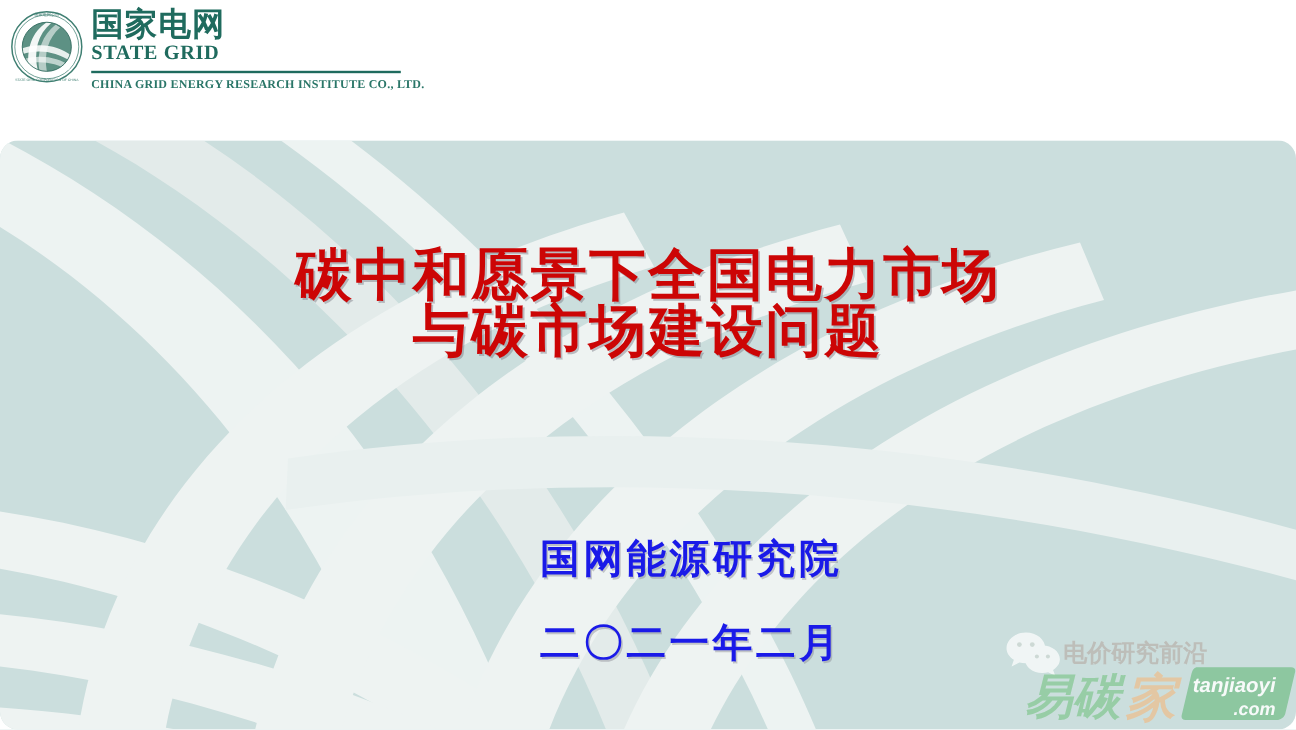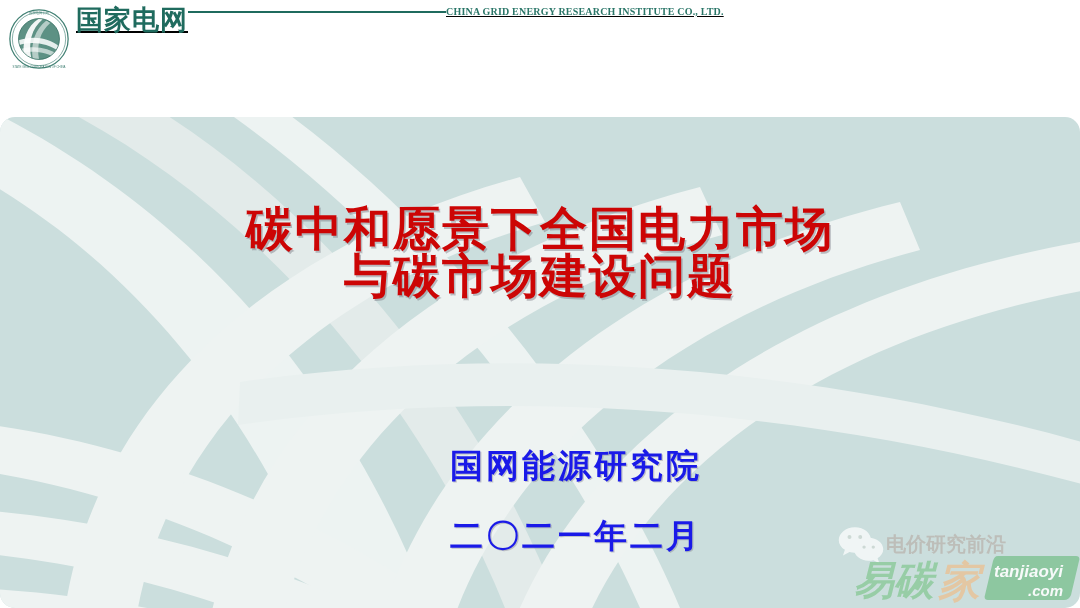--- a/index.html
+++ b/index.html
@@ -44,22 +44,21 @@
   .logo-emblem {
     width: 62px;
     height: 62px;
     margin-top: 2px;
     flex: 0 0 auto;
   }
 
   .logo-texts {
     margin-left: 6px;
     display: flex;
-    flex-direction: row;
-    text-decoration: underline;
+    flex-direction: column;
   }
 
   .brand-cn {
     font-size: 27px;
     font-weight: 700;
     color: #1f6b5e;
     letter-spacing: 1px;
     line-height: 1.08;
     white-space: nowrap;
   }
@@ -247,20 +246,21 @@
         <path d="M 62,20 C 44,34 36,56 40,83 L 50,83 C 46,58 52,38 68,24 Z" fill="#ffffff" opacity="0.55"></path>
         <path d="M 17,52 C 40,44 66,48 83,62 L 83,70 C 62,56 38,53 17,60 Z" fill="#ffffff" opacity="0.85"></path>
         <path d="M 20,66 C 42,60 66,64 82,76 L 80,82 C 62,71 40,68 21,73 Z" fill="#ffffff" opacity="0.6"></path>
         <circle cx="50" cy="50" r="33" fill="none" stroke="#2f6a5d" stroke-width="1.2"></circle>
         <text x="50" y="9" font-size="5.5" fill="#3f7f72" text-anchor="middle" font-family="'Liberation Sans', sans-serif">国家电网公司</text>
         <text x="50" y="96" font-size="4.6" fill="#3f7f72" text-anchor="middle" font-family="'Liberation Sans', sans-serif">STATE GRID CORPORATION OF CHINA</text>
       </svg>
 
       <div class="logo-texts">
         <div class="brand-cn">国家电网</div>
+        <div class="brand-en">STATE GRID</div>
         <div class="brand-rule"></div>
         <div class="inst-en">CHINA GRID ENERGY RESEARCH INSTITUTE CO., LTD.</div>
       </div>
     </div>
   </div>
 
   <div class="wm-wechat">
     <svg class="wm-wechat-icon" viewBox="0 0 60 52">
       <path d="M 22,4 C 10,4 1,12 1,21 C 1,26 4,30.5 9,33.5 L 6.5,41 L 15,36.5
                C 17.2,37.1 19.6,37.4 22,37.4 C 34,37.4 43,29.8 43,20.7

